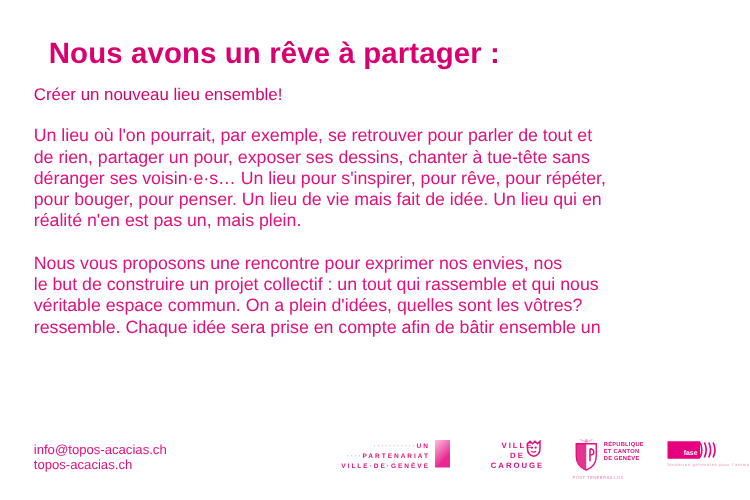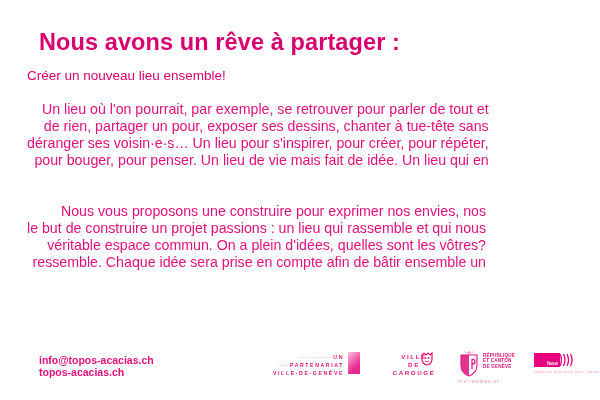--- a/index.html
+++ b/index.html
@@ -40,34 +40,32 @@
       position: absolute;
       left: 27px;
       margin: 0;
       font-size: 14.2px;
       line-height: 17px;
       color: #e0107d;
     }
     .para .line {
       display: block;
       white-space: nowrap;
-      text-align: right;
     }
     #p1 { top: 101px; }
     #p2 { top: 203px; }
 
     .contact {
       position: absolute;
       left: 27px;
       top: 354px;
       font-size: 10.5px;
-      font-weight: bold;
+      font-weight: normal;
       line-height: 12px;
       color: #e0107d;
-      margin-left: 12px;
     }
     .contact a {
       display: block;
       color: inherit;
       text-decoration: none;
     }
 
     
     .logo { position: absolute; }
 
@@ -204,27 +202,28 @@
   </style>
 </head>
 <body>
 
 <h1 class="title">Nous avons un rêve à partager :</h1>
 <h2 class="subtitle">Créer un nouveau lieu ensemble!</h2>
 
 <p class="para" id="p1">
   <span class="line">Un lieu où l'on pourrait, par exemple, se retrouver pour parler de tout et</span>
   <span class="line">de rien, partager un pour, exposer ses dessins, chanter à tue-tête sans</span>
-  <span class="line">déranger ses voisin·e·s… Un lieu pour s'inspirer, pour créer, pour répéter,</span>
+  <span class="line">déranger ses voisin·e·s… Un lieu pour s'inspirer, pour rêve, pour répéter,</span>
   <span class="line">pour bouger, pour penser. Un lieu de vie mais fait de idée. Un lieu qui en</span>
+  <span class="line">réalité n'en est pas un, mais plein.</span>
 </p>
 
 <p class="para" id="p2">
-  <span class="line">Nous vous proposons une construire pour exprimer nos envies, nos</span>
-  <span class="line">le but de construire un projet passions : un lieu qui rassemble et qui nous</span>
+  <span class="line">Nous vous proposons une rencontre pour exprimer nos envies, nos</span>
+  <span class="line">le but de construire un projet collectif : un tout qui rassemble et qui nous</span>
   <span class="line">véritable espace commun. On a plein d'idées, quelles sont les vôtres?</span>
   <span class="line">ressemble. Chaque idée sera prise en compte afin de bâtir ensemble un</span>
 </p>
 
 <div class="contact">
   <a>info@topos-acacias.ch</a>
   <a>topos-acacias.ch</a>
 </div>
 
 <div class="logo logo-partenariat">

